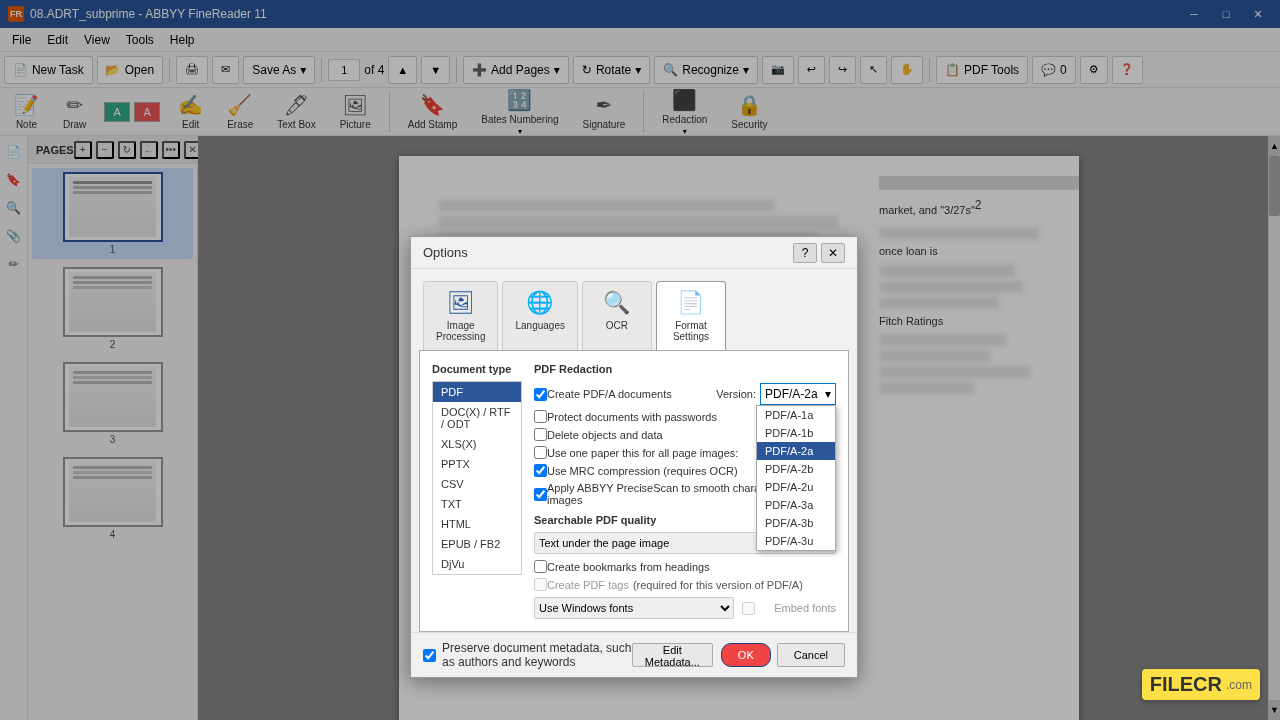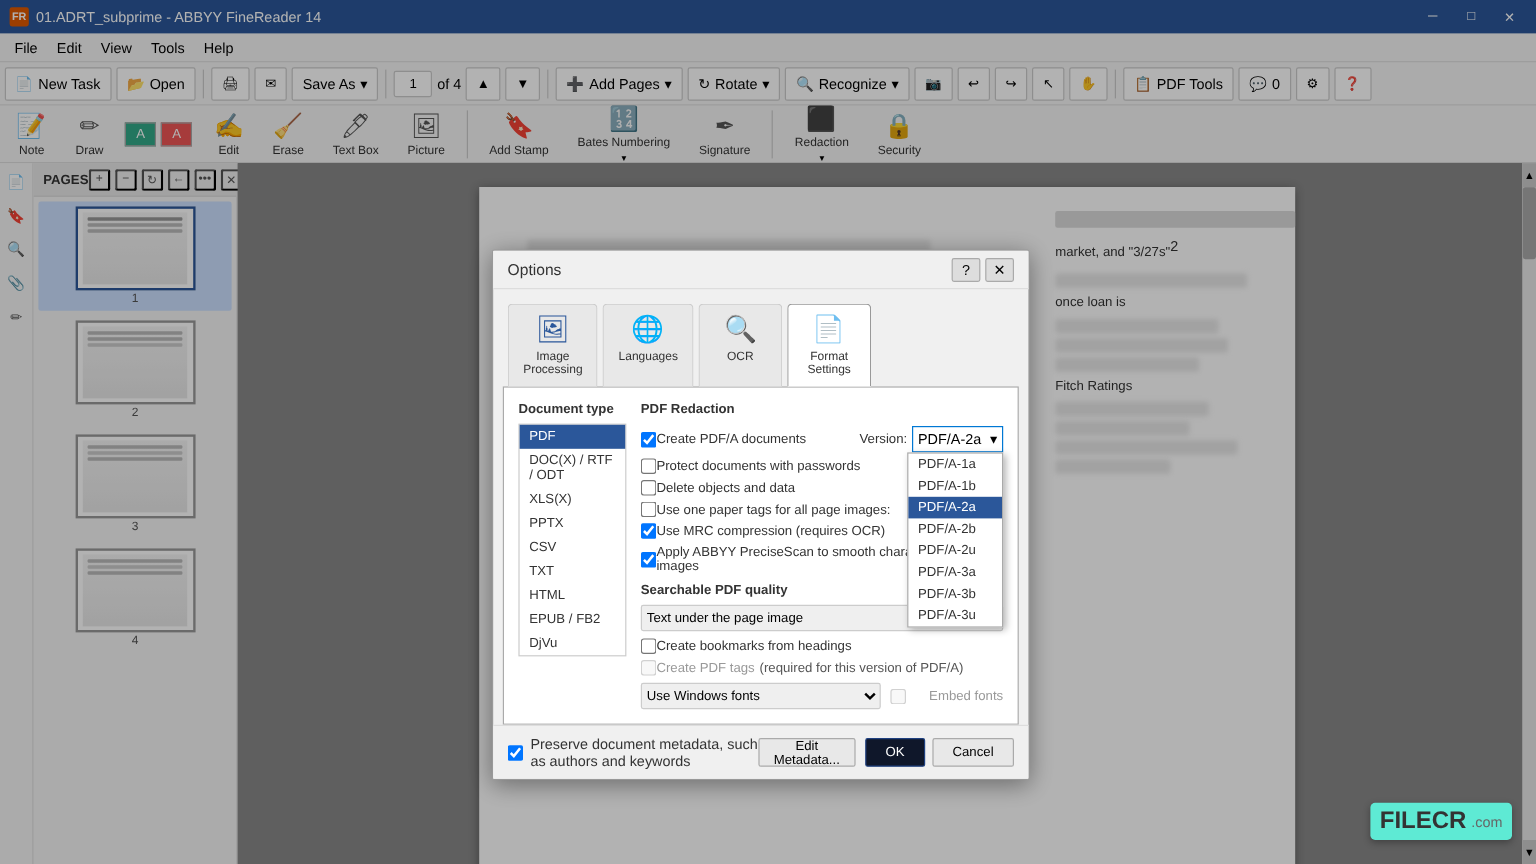--- a/index.html
+++ b/index.html
@@ -119,39 +119,39 @@
     .searchable-title { font-size: 11px; font-weight: bold; color: #333; margin: 8px 0 6px; }
     .font-row { display: flex; align-items: center; gap: 8px; margin-top: 6px; }
     .font-select { height: 22px; border: 1px solid #ccc; font-size: 11px; border-radius: 2px; flex: 1; }
     .embed-label { font-size: 11px; color: #999; margin-left: 11px; }
 
     
     .dialog-footer { padding: 8px 12px; display: flex; align-items: center; justify-content: space-between; background: #f0f0f0; border-top: 1px solid #ddd; }
     .dialog-footer-left { display: flex; align-items: center; gap: 6px; font-size: 11px; color: #333; }
     .dialog-action-btns { display: flex; gap: 6px; }
     .action-btn { height: 24px; padding: 0 16px; border: 1px solid #aaa; background: #e8e8e8; cursor: pointer; font-size: 11px; border-radius: 2px; }
-    .action-btn.primary { background: #0f172a; color: white; border-color: #1e4080; }
+    .action-btn.primary { background: #ef4444; color: white; border-color: #1e4080; border-radius: 10px; }
     .edit-meta-btn { height: 24px; padding: 0 12px; border: 1px solid #aaa; background: #e8e8e8; cursor: pointer; font-size: 11px; border-radius: 2px; }
 
     
     .doc-watermark { position: absolute; top: 20px; right: 0; background: #ccc; height: 14px; width: 200px; border-radius: 2px; opacity: 0.7; }
 
     
     .filecr-watermark { position: fixed; bottom: 20px; right: 20px; display: flex; align-items: center; gap: 6px; z-index: 2000; }
-    .filecr-logo { background: #5eead4; border-radius: 4px; padding: 4px 8px; display: flex; align-items: center; gap: 4px; box-shadow: 0 2px 6px rgba(0,0,0,0.3); margin-left: 27px; }
+    .filecr-logo { background: #fde047; border-radius: 4px; padding: 4px 8px; display: flex; align-items: center; gap: 4px; box-shadow: 0 2px 6px rgba(0,0,0,0.3); margin-left: 27px; }
     .filecr-text-main { font-size: 20px; font-weight: bold; color: #333; }
     .filecr-dot-com { font-size: 12px; color: #666; }
   </style>
 </head>
 <body>
 
 <div class="title-bar">
   <div class="title-bar-left">
     <div class="title-bar-icon">FR</div>
-    <span class="title-bar-title">01.ADRT_subprime - ABBYY FineReader 14</span>
+    <span class="title-bar-title">08.ADRT_subprime - ABBYY FineReader 11</span>
   </div>
   <div class="title-bar-controls">
     <button class="title-bar-btn">─</button>
     <button class="title-bar-btn">□</button>
     <button class="title-bar-btn close-btn">✕</button>
   </div>
 </div>
 
 <div class="menu-bar">
   <span class="menu-item">File</span>
@@ -369,21 +369,21 @@
 
     <div style="position:absolute;right:0;top:0;width:12px;height:100%;background:#e8e8e8;border-left:1px solid #ccc;">
       <div style="position:absolute;top:0;width:100%;height:20px;background:#ccc;cursor:pointer;display:flex;align-items:center;justify-content:center;font-size:9px;">▲</div>
       <div style="position:absolute;bottom:0;width:100%;height:20px;background:#ccc;cursor:pointer;display:flex;align-items:center;justify-content:center;font-size:9px;">▼</div>
       <div style="position:absolute;top:20px;width:100%;height:60px;background:#aaa;border-radius:2px;"></div>
     </div>
   </div>
 </div>
 
 <div class="dialog-overlay">
-  <div class="dialog" style="position:absolute;top:208px;left:410px;">
+  <div class="dialog" style="position:absolute;top:236px;left:410px;">
 
     <div class="dialog-title-bar">
       <span class="dialog-title">Options</span>
       <div class="dialog-title-btns">
         <button class="dialog-btn">?</button>
         <button class="dialog-btn">✕</button>
       </div>
     </div>
 
     <div class="options-tabs">
@@ -457,21 +457,21 @@
           <div class="checkbox-row">
             <input type="checkbox" id="cb-protect" style="">
             <label for="cb-protect">Protect documents with passwords</label>
           </div>
           <div class="checkbox-row">
             <input type="checkbox" id="cb-delete" style="">
             <label for="cb-delete">Delete objects and data</label>
           </div>
           <div class="checkbox-row">
             <input type="checkbox" id="cb-paper" style="">
-            <label for="cb-paper">Use one paper tags for all page images:</label>
+            <label for="cb-paper">Use one paper this for all page images:</label>
           </div>
           <div class="checkbox-row">
             <input type="checkbox" checked="" id="cb-mrc" style="">
             <label for="cb-mrc">Use MRC compression (requires OCR)</label>
           </div>
           <div class="checkbox-row">
             <input type="checkbox" checked="" id="cb-abbyy" style="">
             <label for="cb-abbyy">Apply ABBYY PreciseScan to smooth characters on page images</label>
           </div>
 

